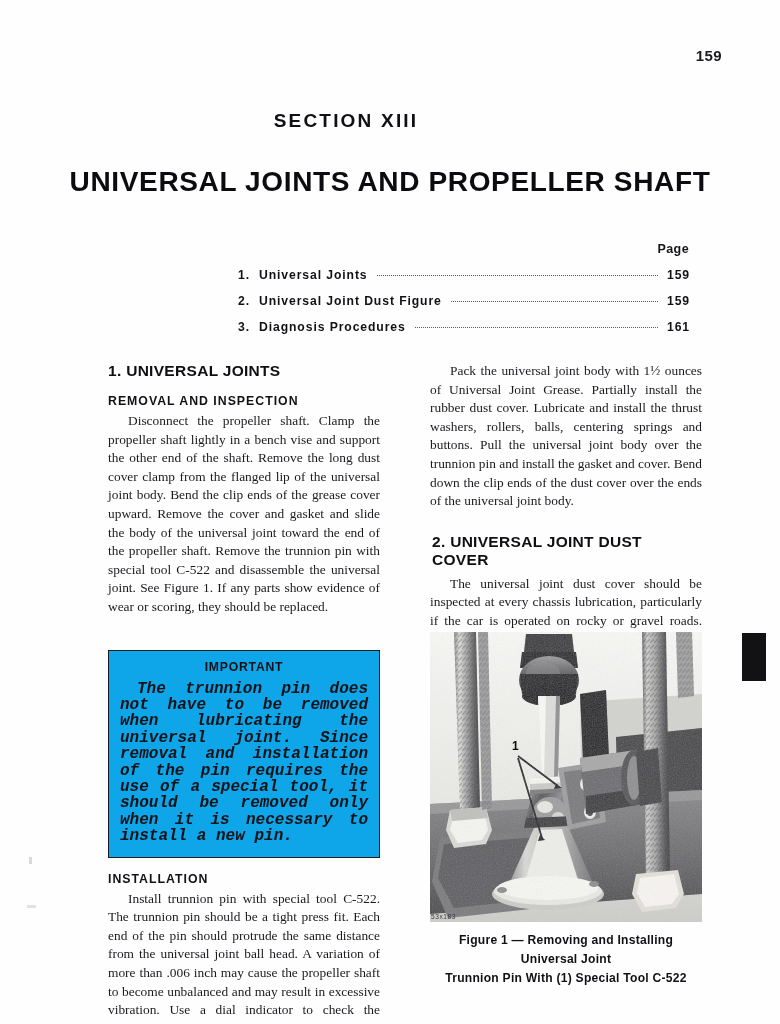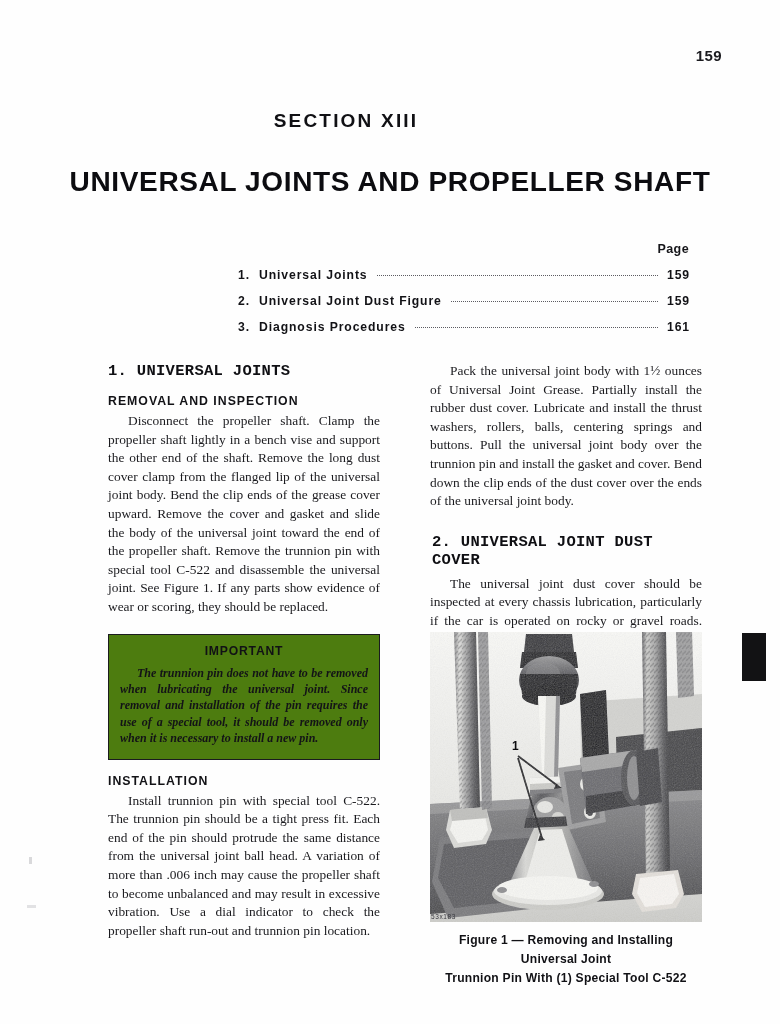--- a/index.html
+++ b/index.html
@@ -109,21 +109,21 @@
   
   .col {
     position: absolute;
     top: 362px;
   }
   .col-left  { left: 108px;  width: 272px; }
   .col-right { left: 430px;  width: 272px; }
 
   h2.num-head {
     margin: 0 0 2px 0;
-    font-family: Liberation Mono, monospace;
+    font-family: Liberation Sans, sans-serif;
     font-weight: bold;
     font-size: 15.5px;
     letter-spacing: 0.3px;
     color: #0f0f13;
   }
   h2.num-head.indented { padding-left: 2px; }
 
   h3.sub-head {
     margin: 14px 0 4px 0;
     text-align: left;
@@ -141,41 +141,41 @@
     font-family: Liberation Serif, serif;
     font-size: 13.4px;
     line-height: 18.6px;
     text-indent: 20px;
     color: #1a1a1e;
     hyphens: manual;
   }
 
   
   .important-box {
-    margin-top: 17px;
+    margin-top: 33px;
     border: 1.6px solid #1b1b1f;
     padding: 9px 11px 12px 11px;
-    background: #4d7c0f;
+    background: #0ea5e9;
   }
   .important-title {
     text-align: center;
     font-family: "Liberation Sans", sans-serif;
     font-weight: bold;
     font-size: 12.2px;
     letter-spacing: 0.8px;
     margin-bottom: 7px;
     color: #111115;
   }
   .important-text {
     margin: 0;
     text-align: justify;
-    font-family: Liberation Serif, serif;
+    font-family: Liberation Mono, monospace;
     font-style: italic;
     font-weight: bold;
-    font-size: 12px;
+    font-size: 16px;
     line-height: 16.4px;
     text-indent: 17px;
     color: #131317;
   }
 
   
   .figure {
     position: absolute;
     left: 430px;
     top: 632px;

